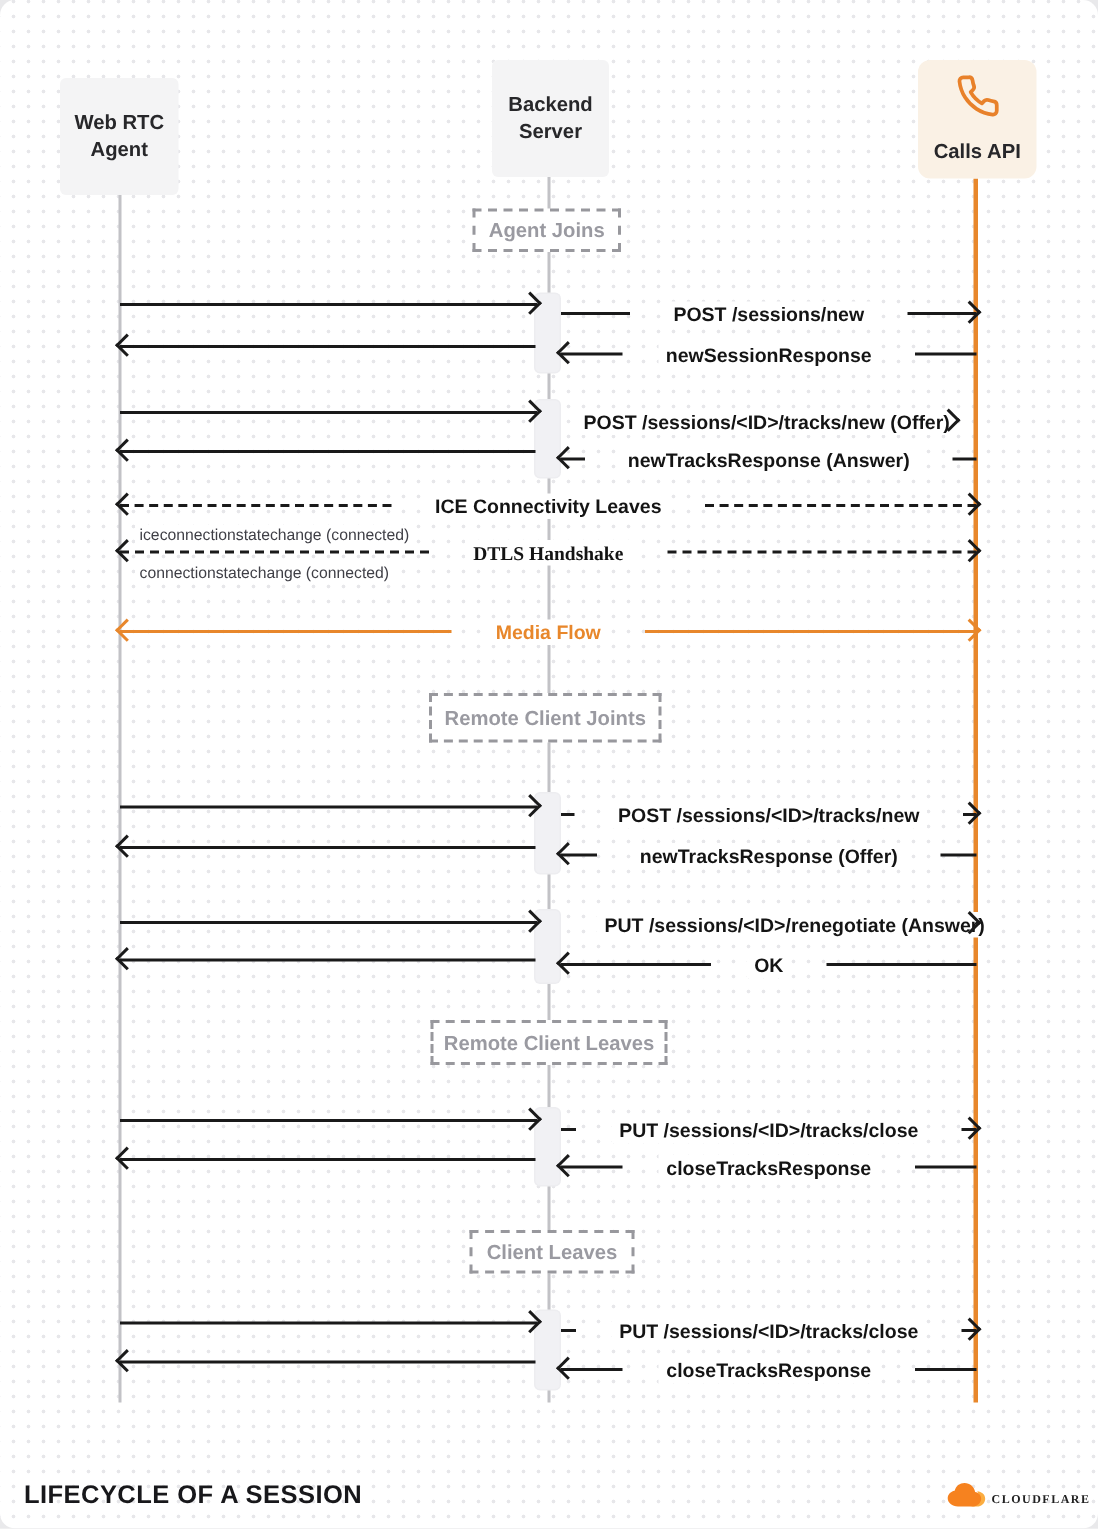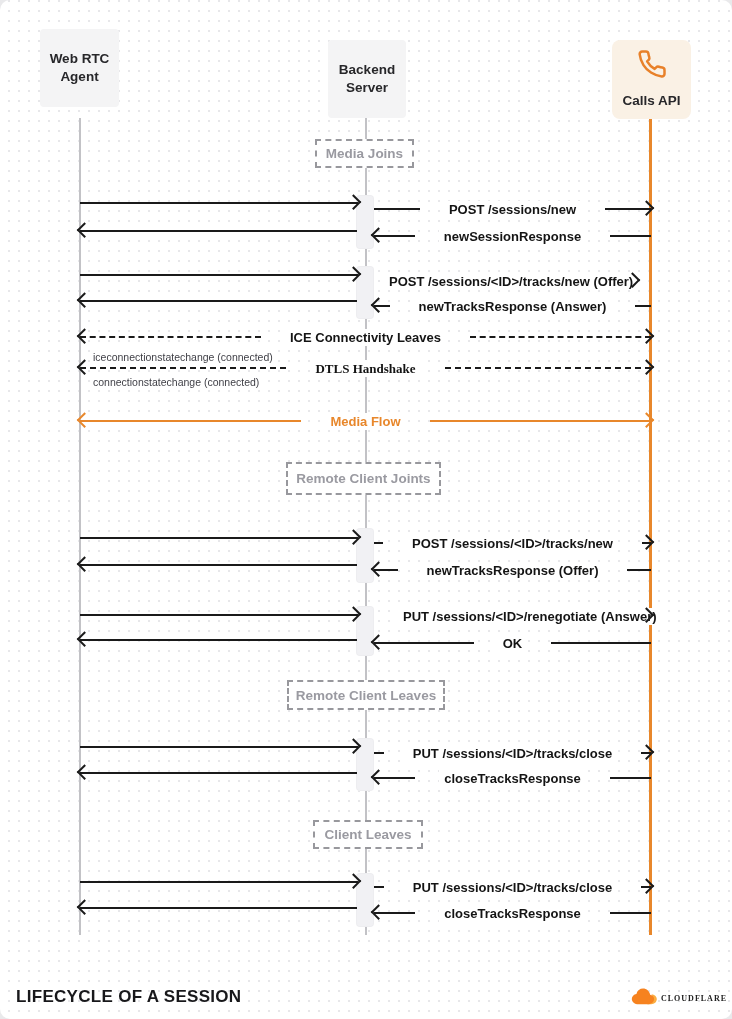--- a/index.html
+++ b/index.html
@@ -47,37 +47,37 @@
   <div class="lifeline" style="left:365px;"></div>
   <div class="lifeline orange" style="left:649px;"></div>
 
   <div class="act" style="top:196px;height:52px;"></div>
   <div class="act" style="top:267px;height:51px;"></div>
   <div class="act" style="top:529px;height:53px;"></div>
   <div class="act" style="top:607px;height:48px;"></div>
   <div class="act" style="top:739px;height:51px;"></div>
   <div class="act" style="top:874px;height:52px;"></div>
 
-  <div class="actor" style="left:40px;top:29px;width:79px;height:78px;">
+  <div class="actor" style="left:40px;top:52px;width:79px;height:78px;">
     <span>Web RTC Agent</span>
   </div>
   <div class="actor" style="left:328px;top:40px;width:78px;height:78px;">
     <span>Backend Server</span>
   </div>
   <div class="actor calls" style="left:612px;top:40px;width:79px;height:79px;">
     <span class="phone">
       <svg width="30" height="30" viewBox="0 0 24 24" fill="none" stroke="#E8812A" stroke-width="2" stroke-linecap="round" stroke-linejoin="round">
         <path d="M22 16.92v3a2 2 0 0 1-2.18 2 19.79 19.79 0 0 1-8.63-3.07 19.5 19.5 0 0 1-6-6 19.79 19.79 0 0 1-3.07-8.67A2 2 0 0 1 4.11 2h3a2 2 0 0 1 2 1.72 12.84 12.84 0 0 0 .7 2.81 2 2 0 0 1-.45 2.11L8.09 9.91a16 16 0 0 0 6 6l1.27-1.27a2 2 0 0 1 2.11-.45 12.84 12.84 0 0 0 2.81.7A2 2 0 0 1 22 16.92z"></path>
       </svg>
     </span>
     <span>Calls API</span>
   </div>
 
   <div class="phase" style="left:315px;top:139px;width:99px;height:29px;">
-    <span>Media Joins</span>
+    <span>Agent Joins</span>
   </div>
   <div class="phase" style="left:286px;top:462px;width:155px;height:33px;">
     <span>Remote Client Joints</span>
   </div>
   <div class="phase" style="left:287px;top:680px;width:158px;height:30px;">
     <span>Remote Client Leaves</span>
   </div>
   <div class="phase" style="left:313px;top:820px;width:110px;height:29px;">
     <span>Client Leaves</span>
   </div>

